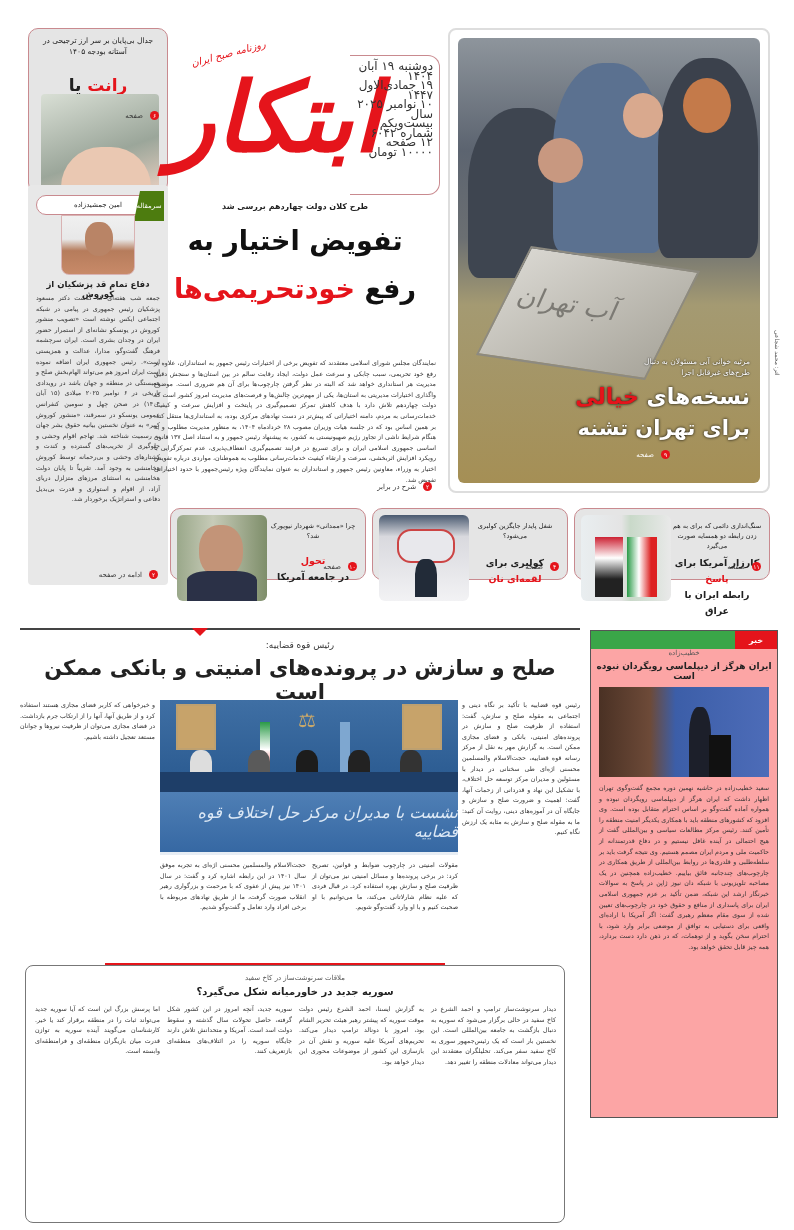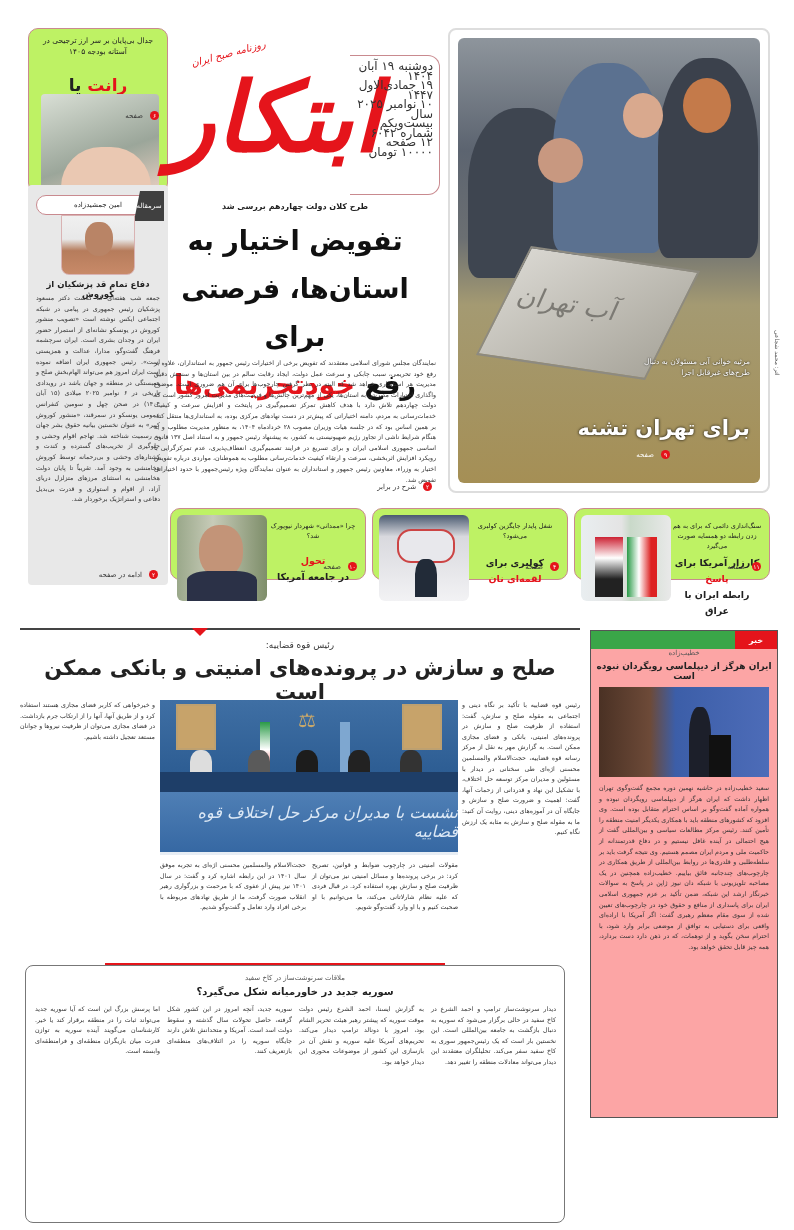--- a/index.html
+++ b/index.html
@@ -1,19 +1,19 @@
 <!DOCTYPE html>
 <html><head>
 <meta charset="utf-8">
 <style>
 *{box-sizing:border-box;margin:0;padding:0}
 body{width:794px;height:1230px;background:#fff;font-family:"DejaVu Sans",sans-serif;position:relative;overflow:hidden;direction:rtl;color:#222}
 .abs{position:absolute}
 .red{color:#e5141b}
-.rbox{border:1.5px solid #c98a8f;border-radius:10px;background:#bef264}
+.rbox{border:1.5px solid #c98a8f;border-radius:10px;background:#e5e5e5}
 .pg{font-size:7px;color:#333;display:flex;align-items:center;gap:7px}
 .pg .dot{width:9px;height:9px;border-radius:50%;background:#e5141b;color:#fff;font-size:6px;display:inline-flex;align-items:center;justify-content:center}
 .txt{font-size:6.3px;line-height:10.6px;color:#333;text-align:justify}
 .grayp{background:#e8e8e8}
 
 #rent{left:28px;top:28px;width:140px;height:165px}
 #rent .kicker{font-size:7.5px;text-align:center;padding:6px 6px 0;line-height:11px}
 #rent .title{font-size:17px;font-weight:bold;text-align:center;margin-top:18px}
 #rent .money{position:absolute;left:12px;right:8px;top:65px;bottom:0;background:linear-gradient(160deg,#d9dfd5,#9ba69a 60%,#e8cfc0);border-radius:4px}
 #rent .money .hand{position:absolute;bottom:0;left:20px;width:90px;height:45px;background:#eac8b2;border-radius:40px 40px 0 0}
@@ -24,21 +24,21 @@
 #logo .meta{position:absolute;right:0;top:15px;width:90px;height:140px;border:1.5px solid #c98a8f;border-left:none;border-radius:0 12px 12px 0;padding:6px 6px;font-size:12px;line-height:9.5px;color:#333}
 
 #main{left:150px;top:200px;width:290px;height:300px}
 #main .kicker{font-size:8px;text-align:center;font-weight:bold;margin-top:2px}
 #main .h1{font-size:27px;font-weight:bold;text-align:center;line-height:48px;margin-top:6px;color:#111}
 #main .body{position:absolute;top:158px;left:4px;right:4px}
 #main .more{position:absolute;top:282px;right:8px}
 
 #edit{left:28px;top:185px;width:140px;height:400px;border-radius:4px}
 #edit .tag{position:absolute;top:10px;left:8px;right:8px;height:20px;border:1.5px solid #c98a8f;border-radius:12px;background:#fff;font-size:7px;display:flex;align-items:center;justify-content:center}
-#edit .tagred{position:absolute;top:6px;right:4px;width:30px;height:30px;background:#404040;color:#fff;font-size:7px;display:flex;align-items:center;justify-content:center;clip-path:polygon(20% 0,100% 0,100% 100%,0 100%)}
+#edit .tagred{position:absolute;top:6px;right:4px;width:30px;height:30px;background:#4d7c0f;color:#fff;font-size:7px;display:flex;align-items:center;justify-content:center;clip-path:polygon(20% 0,100% 0,100% 100%,0 100%)}
 #edit .photo{position:absolute;top:30px;left:33px;width:74px;height:60px;background:linear-gradient(180deg,#f0f0f0 0%,#e8e8e8 40%,#b67c5c 60%,#c88a68 100%);border-radius:0 0 8px 8px;border:1px solid #d9b3b3}
 #edit .photo .face{position:absolute;left:23px;top:6px;width:28px;height:34px;background:#b98466;border-radius:45%}
 #edit .h{position:absolute;top:94px;left:6px;right:6px;font-size:8.5px;font-weight:bold;text-align:center}
 #edit .body{position:absolute;top:108px;left:8px;right:8px}
 #edit .more{position:absolute;bottom:6px;right:10px}
 
 #hero{left:448px;top:28px;width:322px;height:465px;border:2px solid #ddd;border-radius:8px;padding:8px;background:#fff}
 #hero .img{position:relative;width:100%;height:100%;border-radius:6px;background:linear-gradient(180deg,#8e959c 0%,#5c6470 25%,#6b6f72 45%,#a49a72 60%,#a58f55 100%);overflow:hidden}
 #hero .grave{position:absolute;left:40px;top:220px;width:180px;height:110px;background:linear-gradient(135deg,#d8d6d0,#a9a69c);transform:skewX(-20deg) rotate(8deg);border:2px solid #8d8a80}
 #hero .graveTxt{position:absolute;left:58px;top:250px;font-size:26px;color:#7c7a74;transform:rotate(10deg);font-style:italic}
@@ -122,41 +122,41 @@
   <div class="pg more">
       <span class="dot">۲</span>
       <span>ادامه در صفحه</span>
     </div>
 </div>
 
 <div id="main" class="abs">
   <div class="kicker">طرح کلان دولت چهاردهم بررسی شد</div>
   <div class="h1">
     <div>تفویض اختیار به</div>
-    <div>استان‌ها، فرصتی برای</div>
     <div><span>رفع </span><span class="red">خودتحریمی‌ها</span></div>
   </div>
   <div class="body txt">نمایندگان مجلس شورای اسلامی معتقدند که تفویض برخی از اختیارات رئیس جمهور به استانداران، علاوه بر رفع خود تحریمی، سبب چابکی و سرعت عمل دولت، ایجاد رقابت سالم در بین استان‌ها و سنجش دقیق مدیریت هر استانداری خواهد شد که البته در نظر گرفتن چارچوب‌ها برای آن هم ضروری است. موضوع واگذاری اختیارات مدیریتی به استان‌ها، یکی از مهم‌ترین چالش‌ها و فرصت‌های مدیریت امروز کشور است که دولت چهاردهم تلاش دارد با هدف کاهش تمرکز تصمیم‌گیری در پایتخت و افزایش سرعت و کیفیت خدمات‌رسانی به مردم، دامنه اختیاراتی که پیش‌تر در دست نهادهای مرکزی بوده، به استانداری‌ها منتقل کند. بر همین اساس بود که در جلسه هیات وزیران مصوب ۲۸ خردادماه ۱۴۰۴، به منظور مدیریت مطلوب و به هنگام شرایط ناشی از تجاوز رژیم صهیونیستی به کشور، به پیشنهاد رئیس جمهور و به استناد اصل ۱۳۷ قانون اساسی جمهوری اسلامی ایران و برای تسریع در فرایند تصمیم‌گیری، انعطاف‌پذیری، عدم تمرکزگرایی با رویکرد افزایش اثربخشی، سرعت و ارتقاء کیفیت خدمات‌رسانی مطلوب به هموطنان، مواردی درباره تفویض اختیار به وزراء، معاونین رئیس جمهور و استانداران به عنوان نمایندگان ویژه رئیس‌جمهور با حدود اختیاراتی تفویض شد.</div>
   <div class="pg more">
       <span class="dot">۲</span>
       <span>شرح در برابر</span>
     </div>
 </div>
 
 <div id="hero" class="abs">
   <div class="img">
     <div class="fig" style="left:10px;top:70px;width:110px;height:170px;background:#3e4550"></div>
     <div class="fig" style="left:95px;top:25px;width:110px;height:190px;background:#5b7190"></div>
     <div class="fig" style="left:200px;top:20px;width:100px;height:200px;background:#3b414c"></div>
     <div class="fig" style="left:80px;top:100px;width:45px;height:45px;background:#c89880;border-radius:50%"></div>
     <div class="fig" style="left:165px;top:55px;width:40px;height:45px;background:#d9a98e;border-radius:50%"></div>
     <div class="fig" style="left:225px;top:40px;width:48px;height:55px;background:#c47a4a;border-radius:50%"></div>
     <div class="grave"></div>
     <div class="graveTxt">آب تهران</div>
     <div class="kick" style="width:130px">مرثیه خوانی آبی مسئولان به دنبال طرح‌های غیرقابل اجرا</div>
+    <div class="t1"><span>نسخه‌های </span><span class="red">خیالی</span></div>
     <div class="t2">برای تهران تشنه</div>
     <div class="pg pgh">
         <span class="dot">۹</span>
         <span style="color:#fff">صفحه</span>
       </div>
   </div>
 </div>
 <div id="credit" class="abs">اثر: محمد شجاعی</div>
 
 <div class="tz rbox" style="left:574px">

